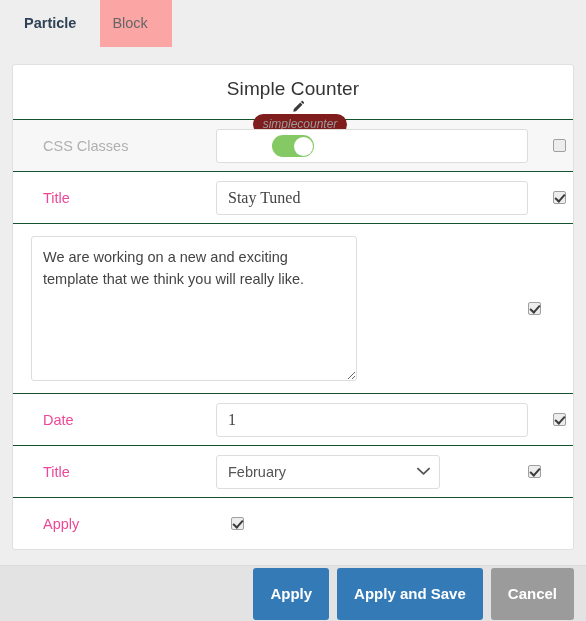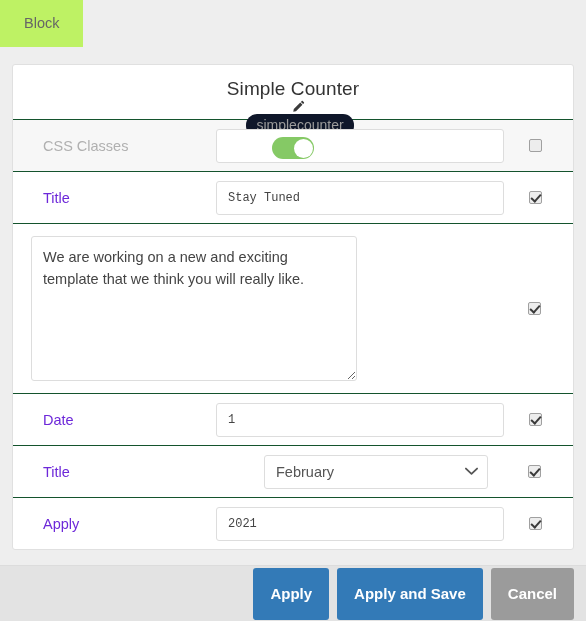--- a/index.html
+++ b/index.html
@@ -35,22 +35,23 @@
     cursor: pointer;
     user-select: none;
     line-height: 1;
   }
   .tab.active {
     background: #eeeeee;
     color: #2f4256;
     font-weight: bold;
   }
   .tab.inactive {
-    background: #bef264;
+    background: #fca5a5;
     color: #666666;
+    padding-left: 12px;
   }
 
   
   .card {
     position: absolute;
     left: 12px;
     top: 64px;
     width: 562px;
     background: #ffffff;
     border: 1px solid #e0e0e0;
@@ -72,26 +73,27 @@
   }
   .pencil-icon {
     margin-left: 9px;
     display: inline-flex;
     align-items: center;
     color: #444;
     cursor: pointer;
   }
   .badge {
     margin-left: 14px;
-    background: #0f172a;
+    background: #7f1d1d;
     color: #9b9b9b;
-    font-size: 14px;
+    font-size: 12px;
     padding: 4px 10px 5px 10px;
     border-radius: 11px;
     line-height: 1;
+    font-style: italic;
   }
   .spacer { flex: 1; }
 
   
   .toggle {
     width: 42px;
     height: 22px;
     border-radius: 11px;
     background: #85c965;
     position: relative;
@@ -116,21 +118,21 @@
     padding: 0 18px 0 18px;
     min-height: 52px;
   }
   .row.disabled {
     background: #f7f7f7;
   }
   .row-label {
     width: 185px;
     flex: none;
     font-size: 14.5px;
-    color: #6d28d9;
+    color: #ec4899;
     padding-left: 12px;
   }
   .row.disabled .row-label {
     color: #b0b0b0;
   }
   .row-field {
     flex: 1;
     display: flex;
     align-items: center;
     padding-right: 10px;
@@ -153,28 +155,28 @@
   .row.description .row-field {
     padding-top: 12px;
     padding-bottom: 12px;
   }
   .row.description .row-check {
     align-items: center;
   }
 
   
   .text-input {
-    width: 288px;
+    width: 312px;
     height: 34px;
     border: 1px solid #dddddd;
     border-radius: 3px;
     background: #ffffff;
     padding: 0 11px;
-    font-family: Liberation Mono, monospace;
-    font-size: 12px;
+    font-family: Liberation Serif, serif;
+    font-size: 16px;
     color: #444444;
     outline: none;
   }
   .text-input::placeholder { color: #bbbbbb; }
   .text-input:disabled { background: #ffffff; }
 
   .textarea {
     width: 326px;
     height: 145px;
     border: 1px solid #dddddd;
@@ -187,21 +189,20 @@
     color: #444444;
     outline: none;
     resize: both;
     overflow: hidden;
   }
 
   .select-wrap {
     position: relative;
     width: 224px;
     height: 34px;
-    margin-left: 48px;
   }
   .select-box {
     width: 100%;
     height: 100%;
     border: 1px solid #dddddd;
     border-radius: 3px;
     background: #ffffff;
     padding: 0 30px 0 11px;
     font-family: "Liberation Sans", sans-serif;
     font-size: 14.5px;
@@ -271,20 +272,23 @@
     cursor: pointer;
     line-height: 1;
   }
   .btn.primary { background: #337ab7; }
   .btn.neutral { background: #9b9b9b; }
 </style>
 </head>
 <body>
 
 <div class="tabbar">
+  <div class="tab active">
+    <span>Particle</span>
+  </div>
   <div class="tab inactive">
     <span>Block</span>
   </div>
 </div>
 
 <div class="card">
 
   <div class="card-header">
     <span class="card-title">Simple Counter</span>
 
@@ -356,23 +360,20 @@
         </span>
       </div>
     </div>
     <div class="row-check">
       <span class="cbox checked"></span>
     </div>
   </div>
 
   <div class="row">
     <div class="row-label">Apply</div>
-    <div class="row-field">
-      <input class="text-input" type="text" value="2021" style="">
-    </div>
     <div class="row-check">
       <span class="cbox checked"></span>
     </div>
   </div>
 
 </div>
 
 <div class="footer">
   <button class="btn primary">Apply</button>
   <button class="btn primary">Apply and Save</button>

